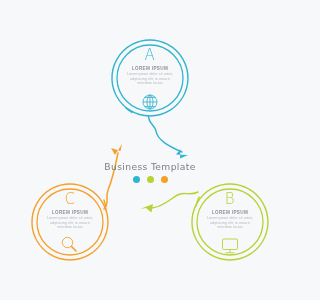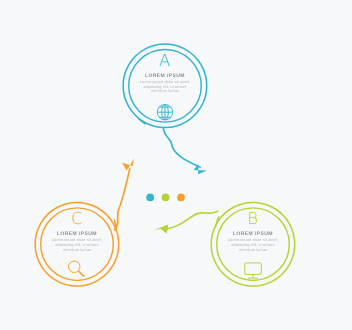--- a/index.html
+++ b/index.html
@@ -158,20 +158,21 @@
   </div>
 
   <div class="node-text" id="c-text-block" style="left:32px; top:192px; width:76px;">
     <div class="letter" id="c-letter" style="color: rgb(246, 160, 42);">C</div>
     <div class="lorem-head" style="margin-top:3px;">LOREM IPSUM</div>
     <div class="lorem-body">Lorem ipsum dolor sit amet,</div>
     <div class="lorem-body">adipiscing elit, in ornare</div>
     <div class="lorem-body">interdum luctus</div>
   </div>
 
+  <div class="center-title" style="left: 0px; top: 161px; color: rgb(123, 128, 135);">Business Template</div>
 
   <div class="dots-row" id="dots-row" style="left:0; top:176px;">
     <span class="dot" style="background: rgb(49, 180, 207);"></span>
     <span class="dot" style="background: rgb(181, 211, 52);"></span>
     <span class="dot" style="background: rgb(246, 160, 42);"></span>
   </div>
 
 </div>
 
 </body></html>

